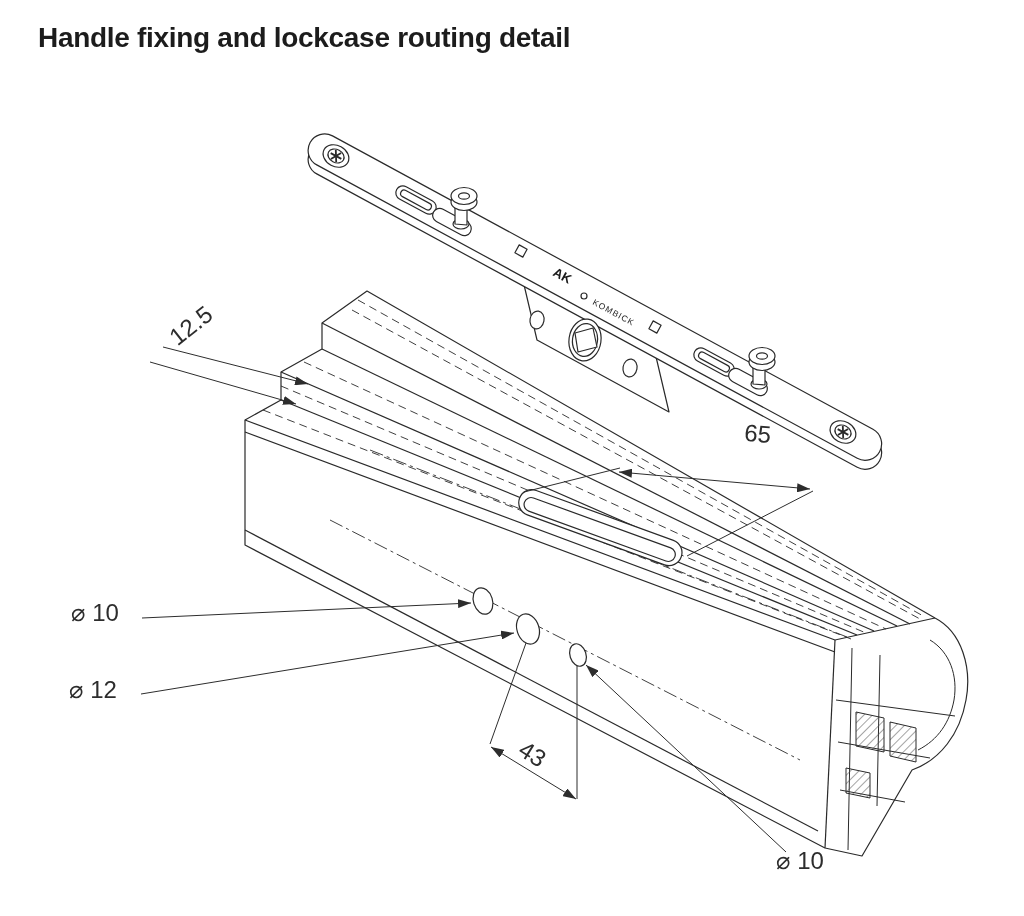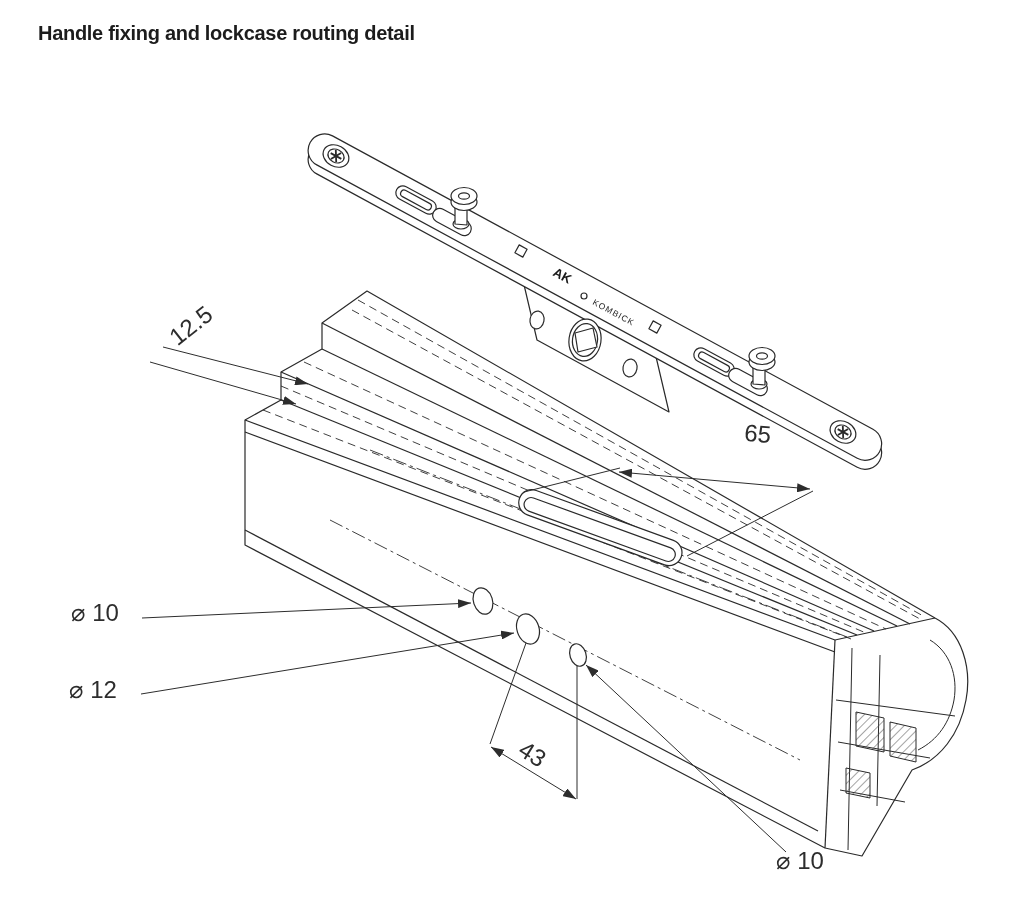--- a/index.html
+++ b/index.html
@@ -1,18 +1,18 @@
 <!DOCTYPE html>
 <html><head>
 <meta charset="utf-8">
 <style>
   html,body{margin:0;padding:0;background:#ffffff;}
   .page{position:relative;width:1024px;height:916px;background:#fff;overflow:hidden;
         font-family:"Liberation Sans", sans-serif;}
-  .title{position:absolute;left:38px;top:22px;font-size:20px;font-weight:bold;
+  .title{position:absolute;left:38px;top:22px;font-size:28px;font-weight:bold;
          color:#1c1c1c;letter-spacing:-0.3px;}
   svg{position:absolute;left:0;top:0;}
   svg text{font-family:"Liberation Sans", sans-serif;fill:#2d2d2d;}
   .dimtext{font-size:24px;}
   .logotext{font-size:13px;font-weight:bold;fill:#1a1a1a;}
   .brandtext{font-size:8.5px;letter-spacing:1px;fill:#1a1a1a;}
 </style>
 </head>
 <body>
 

